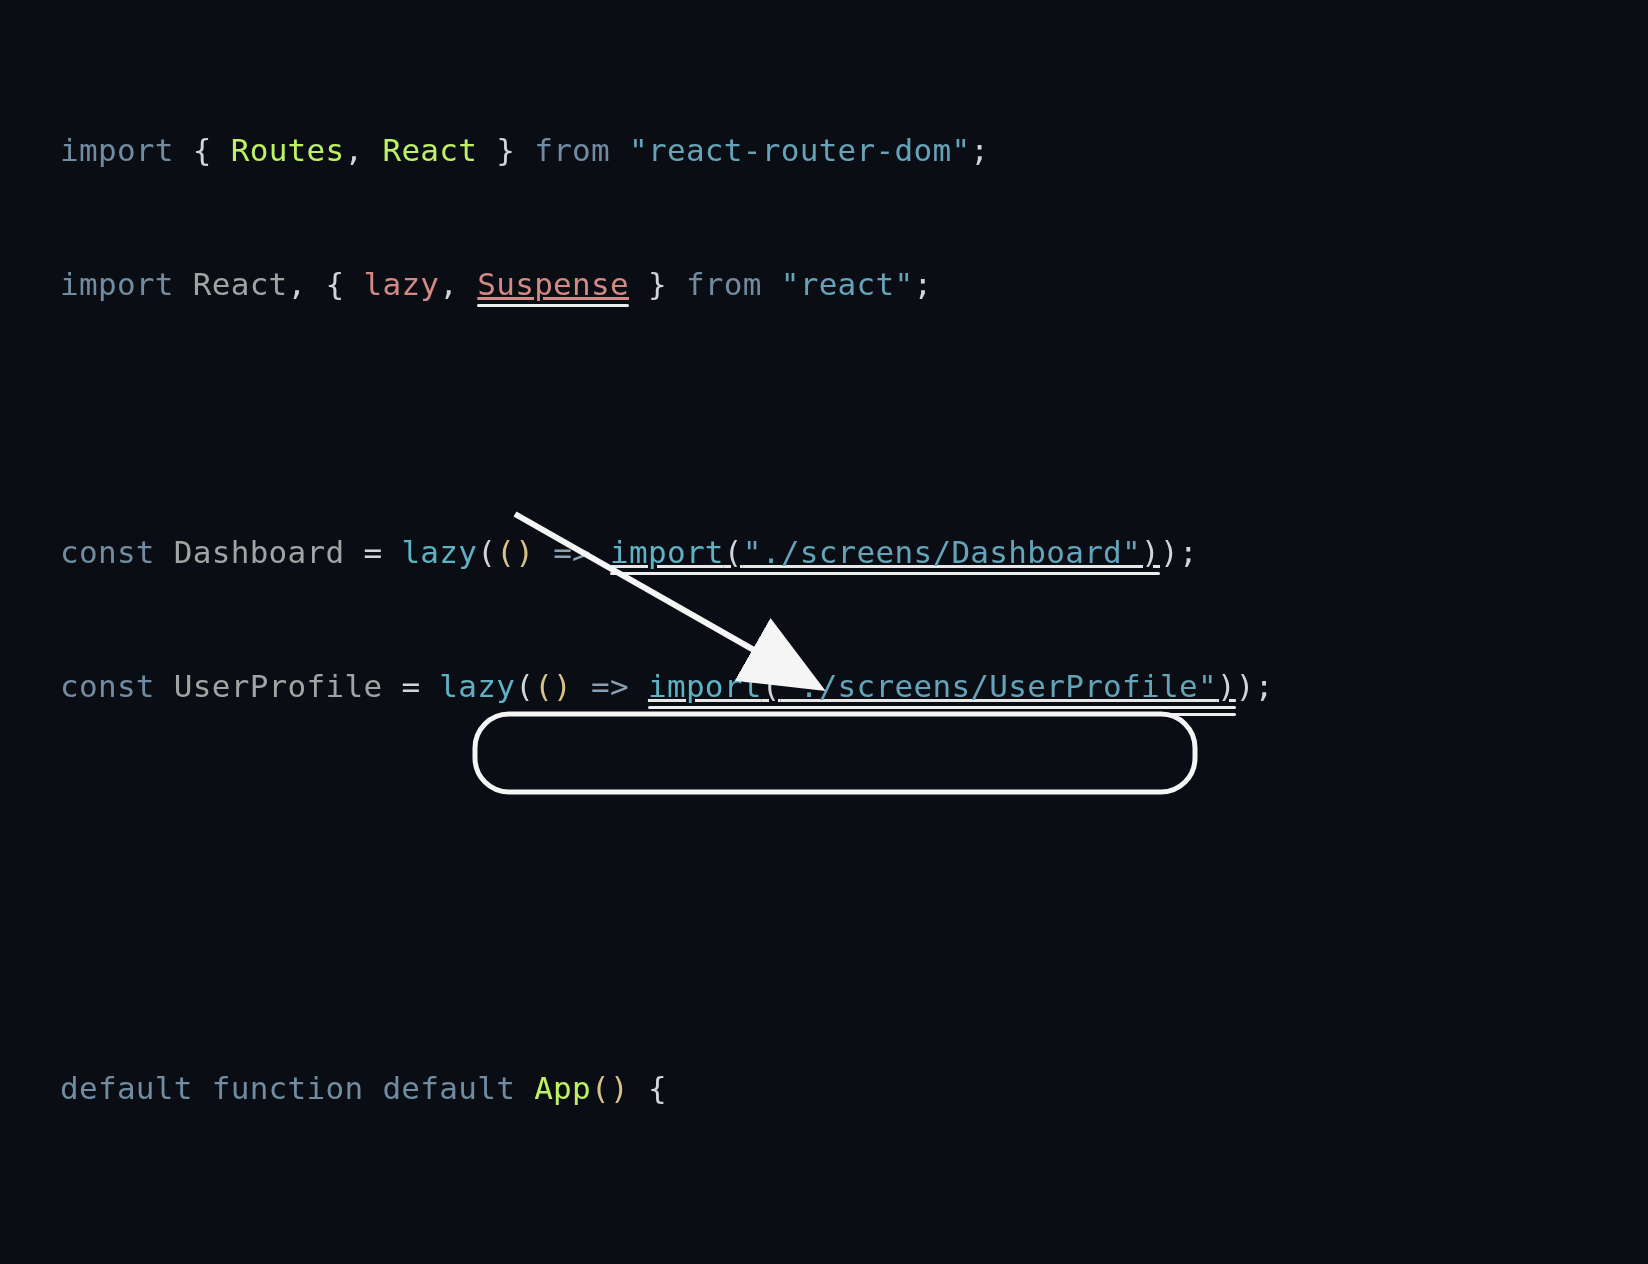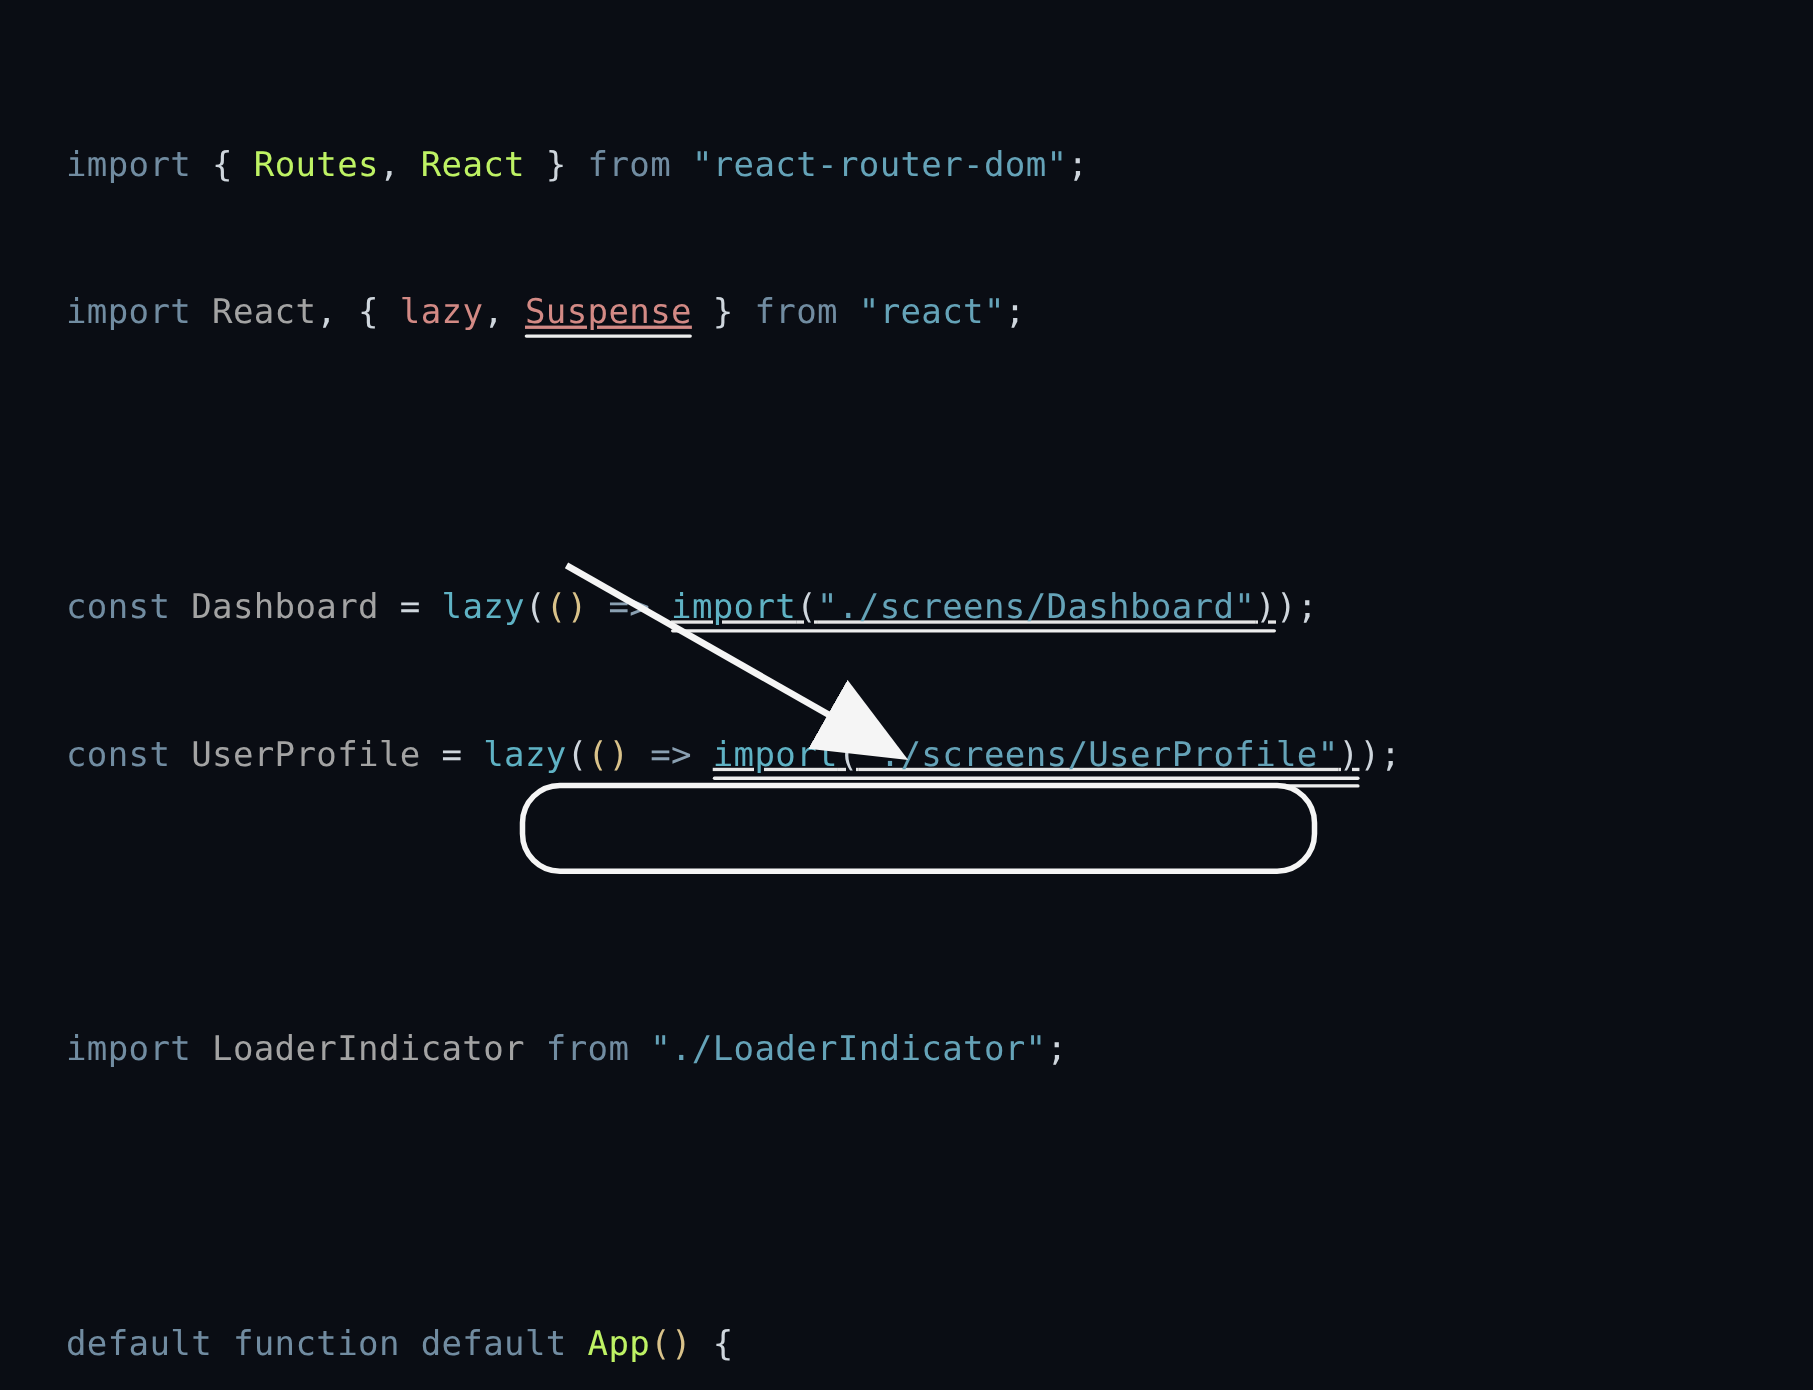--- a/index.html
+++ b/index.html
@@ -66,21 +66,20 @@
 </head>
 <body>
 
 <div class="editor">
 <span class="line"><span class="kw">import</span> <span class="punc">{</span> <span class="type">Routes</span><span class="punc">,</span> <span class="type">React</span> <span class="punc">}</span> <span class="kw">from</span> <span class="str">"react-router-dom"</span><span class="punc">;</span></span>
 <span class="line"><span class="kw">import</span> <span class="ident">React</span><span class="punc">,</span> <span class="punc">{</span> <span class="accent">lazy</span><span class="punc">,</span> <span class="accent ul">Suspense</span> <span class="punc">}</span> <span class="kw">from</span> <span class="str">"react"</span><span class="punc">;</span></span>
 <span class="line"></span>
 <span class="line"><span class="kw">const</span> <span class="ident">Dashboard</span> <span class="punc">=</span> <span class="fn">lazy</span><span class="punc">(</span><span class="yellow">()</span> <span class="arrow">=&gt;</span> <span class="ul"><span class="fn">import</span><span class="punc">(</span><span class="str">"./screens/Dashboard"</span><span class="punc">)</span></span><span class="punc">);</span></span>
 <span class="line"><span class="kw">const</span> <span class="ident">UserProfile</span> <span class="punc">=</span> <span class="fn">lazy</span><span class="punc">(</span><span class="yellow">()</span> <span class="arrow">=&gt;</span> <span class="ul ul2"><span class="fn">import</span><span class="punc">(</span><span class="str">"./screens/UserProfile"</span><span class="punc">)</span></span><span class="punc">);</span></span>
 <span class="line"></span>
-<span class="line"><span class="kw">import</span> <span class="ident">LoaderIndicator</span> <span class="kw">from</span> <span class="str">"./LoaderIndicator"</span><span class="punc">;</span></span>
 <span class="line"></span>
 <span class="line"><span class="kw">default</span> <span class="kw">function</span> <span class="kw">default</span> <span class="type">App</span><span class="yellow">()</span> <span class="punc">{</span></span>
 
 
 
 
 
 
 
 

